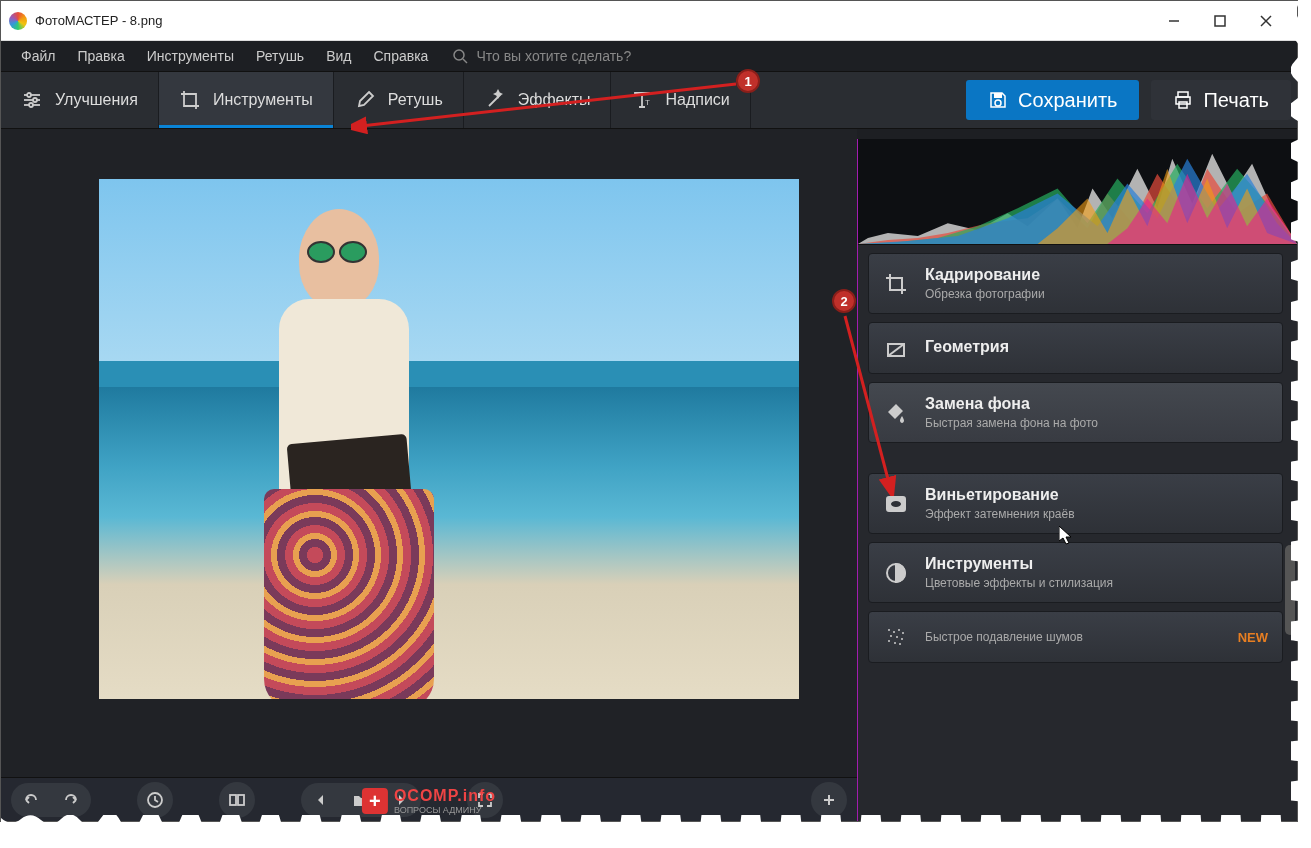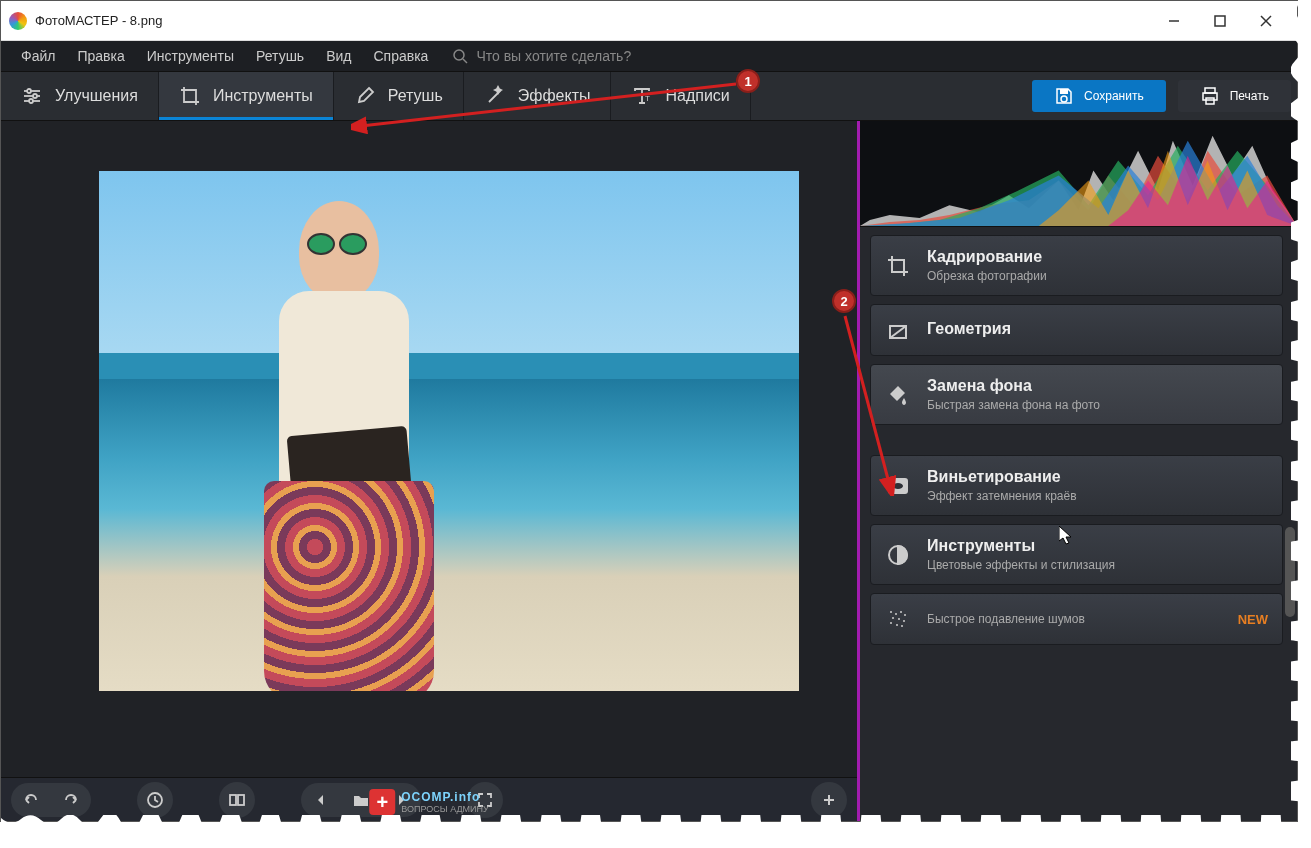--- a/index.html
+++ b/index.html
@@ -9,63 +9,63 @@
   .titlebar-icon { width: 18px; height: 18px; border-radius: 50%; background: conic-gradient(#e74c3c, #f39c12, #f1c40f, #2ecc71, #3498db, #9b59b6, #e74c3c); margin-right: 8px; }
   .titlebar-text { font-size: 13px; color: #222; flex: 1; }
   .win-controls { display: flex; gap: 0; }
   .win-btn { width: 46px; height: 32px; display: flex; align-items: center; justify-content: center; font-size: 14px; color: #333; cursor: pointer; }
   .win-btn svg { stroke: #333; fill: none; }
   .app-body { background: #1d1f23; height: calc(100% - 40px); display: flex; flex-direction: column; }
   .menubar { height: 30px; display: flex; align-items: center; padding: 0 10px; gap: 2px; }
   .menu-item { color: #ccc; font-size: 14px; padding: 4px 10px; cursor: pointer; }
   .search-box { display: flex; align-items: center; margin-left: 12px; color: #888; font-size: 14px; gap: 8px; }
   .search-icon { width: 16px; height: 16px; }
-  .toolbar { height: 50px; background: #2a2d32; display: flex; align-items: stretch; border-top: 1px solid #111; border-bottom: 1px solid #111; }
+  .toolbar { height: 58px; background: #2a2d32; display: flex; align-items: stretch; border-top: 1px solid #111; border-bottom: 1px solid #111; }
   .tab { display: flex; align-items: center; padding: 0 20px; gap: 12px; color: #ddd; font-size: 16px; cursor: pointer; border-right: 1px solid #1a1c20; position: relative; }
   .tab.active { background: #34383f; }
   .tab.active::after { content: ''; position: absolute; bottom: 0; left: 0; right: 0; height: 3px; background: #0a84d6; }
   .tab-icon { width: 22px; height: 22px; display: flex; align-items: center; justify-content: center; }
   .toolbar-spacer { flex: 1; }
-  .action-btn { display: flex; align-items: center; gap: 10px; padding: 0 22px; color: #fff; font-size: 12px; cursor: pointer; margin: 8px 6px; border-radius: 3px; }
+  .action-btn { display: flex; align-items: center; gap: 10px; padding: 0 22px; color: #fff; font-size: 20px; cursor: pointer; margin: 8px 6px; border-radius: 3px; }
   .action-btn.save { background: #0a76c4; }
   .action-btn.print { background: #2f3238; }
   .main { flex: 1; display: flex; overflow: hidden; }
   .canvas-area { flex: 1; background: #202226; display: flex; flex-direction: column; padding: 10px 0 0 0; position: relative; }
   .canvas-inner { flex: 1; display: flex; align-items: flex-start; justify-content: center; padding: 40px 20px 10px 60px; }
   .photo { width: 700px; height: 520px; background: linear-gradient(to bottom, #7ec5ee 0%, #a7d8f2 35%, #2a8fb5 35%, #2a8fb5 40%, #1f7a9f 40%, #3fa2c4 55%, #5ab8d4 65%, #d9d0b8 78%, #e5dcc5 100%); position: relative; overflow: hidden; }
   .person { position: absolute; left: 120px; top: 0; width: 260px; height: 520px; }
   .head { position: absolute; top: 30px; left: 80px; width: 80px; height: 100px; background: #e8bfa0; border-radius: 50% 50% 45% 45%; }
   .hair { position: absolute; top: 15px; left: 55px; width: 130px; height: 180px; background: #6b4a2e; border-radius: 50% 50% 30% 30%; z-index: -1; }
   .glasses { position: absolute; top: 62px; left: 88px; width: 64px; height: 22px; display: flex; gap: 4px; }
   .lens { width: 28px; height: 22px; background: #2a9c5f; border-radius: 50%; border: 2px solid #333; }
   .torso { position: absolute; top: 120px; left: 60px; width: 130px; height: 200px; background: #f0e8d8; border-radius: 30px 30px 10px 10px; }
   .bag { position: absolute; top: 260px; left: 70px; width: 120px; height: 60px; background: #2a2420; border-radius: 5px; transform: rotate(-5deg); }
   .skirt { position: absolute; top: 310px; left: 45px; width: 170px; height: 220px; background: repeating-radial-gradient(circle at 30% 30%, #c44a5a, #c44a5a 8px, #7a3a5a 8px, #7a3a5a 16px, #e8a050 16px, #e8a050 22px); border-radius: 10px 10px 30px 30px; }
   .bottombar { height: 44px; background: #252830; display: flex; align-items: center; padding: 0 10px; gap: 8px; border-top: 1px solid #111; }
   .bb-group { display: flex; align-items: center; background: #34383f; border-radius: 20px; height: 34px; }
   .bb-btn { width: 40px; height: 34px; display: flex; align-items: center; justify-content: center; color: #ccc; cursor: pointer; }
   .bb-btn.round { background: #34383f; border-radius: 50%; width: 36px; height: 36px; }
   .bb-spacer { width: 30px; }
-  .sidebar { width: 440px; background: #26282d; display: flex; flex-direction: column; border-left: 3px solid #a21caf; }
+  .sidebar { width: 440px; background: #26282d; display: flex; flex-direction: column; border-left: 1px solid #a21caf; margin-top: 10px; }
   .histogram { height: 106px; background: #0d0f12; margin: 0; position: relative; overflow: hidden; border-bottom: 1px solid #111; }
   .histo-svg { width: 100%; height: 100%; }
   .tools-list { flex: 1; overflow-y: auto; padding: 8px 14px 8px 10px; }
   .tool-item { background: linear-gradient(to bottom, #3a3e46, #2e3137); border: 1px solid #1a1c20; border-radius: 4px; margin-bottom: 8px; padding: 12px 14px; display: flex; align-items: center; gap: 16px; cursor: pointer; position: relative; }
   .tool-item.hover { background: linear-gradient(to bottom, #44484f, #383b42); justify-content: space-between; }
   .tool-icon { width: 26px; height: 26px; display: flex; align-items: center; justify-content: center; flex-shrink: 0; }
   .tool-text { flex: 1; }
   .tool-title { color: #eee; font-size: 16px; font-weight: bold; margin-bottom: 3px; }
   .tool-desc { color: #aaa; font-size: 12px; }
   .tool-new { color: #e67e22; font-size: 13px; font-weight: bold; }
   .scroll-thumb { position: absolute; right: 2px; top: 300px; width: 10px; height: 90px; background: #555; border-radius: 5px; }
   .annotation { position: absolute; z-index: 100; pointer-events: none; }
   .ann-badge { width: 24px; height: 24px; background: #c0302a; border-radius: 50%; border: 2px solid #8a1f1a; display: flex; align-items: center; justify-content: center; color: #fff; font-size: 13px; font-weight: bold; }
   .watermark { position: absolute; bottom: 6px; left: 50%; transform: translateX(-50%); display: flex; align-items: center; gap: 6px; z-index: 50; }
   .wm-plus { width: 26px; height: 26px; background: #d33; color: #fff; border-radius: 4px; display: flex; align-items: center; justify-content: center; font-size: 20px; font-weight: bold; }
-  .wm-text { color: #7dd3fc; font-size: 12px; font-weight: bold; letter-spacing: 1px; }
+  .wm-text { color: #ef4444; font-size: 16px; font-weight: bold; letter-spacing: 1px; }
   .wm-sub { color: #999; font-size: 9px; }
   .cursor { position: absolute; z-index: 200; }
   .rough-edge { position: absolute; bottom: -8px; left: 0; right: 0; height: 14px; z-index: 300; }
 </style>
 </head>
 <body>
 
 <div class="window">
 
   <div class="titlebar">

